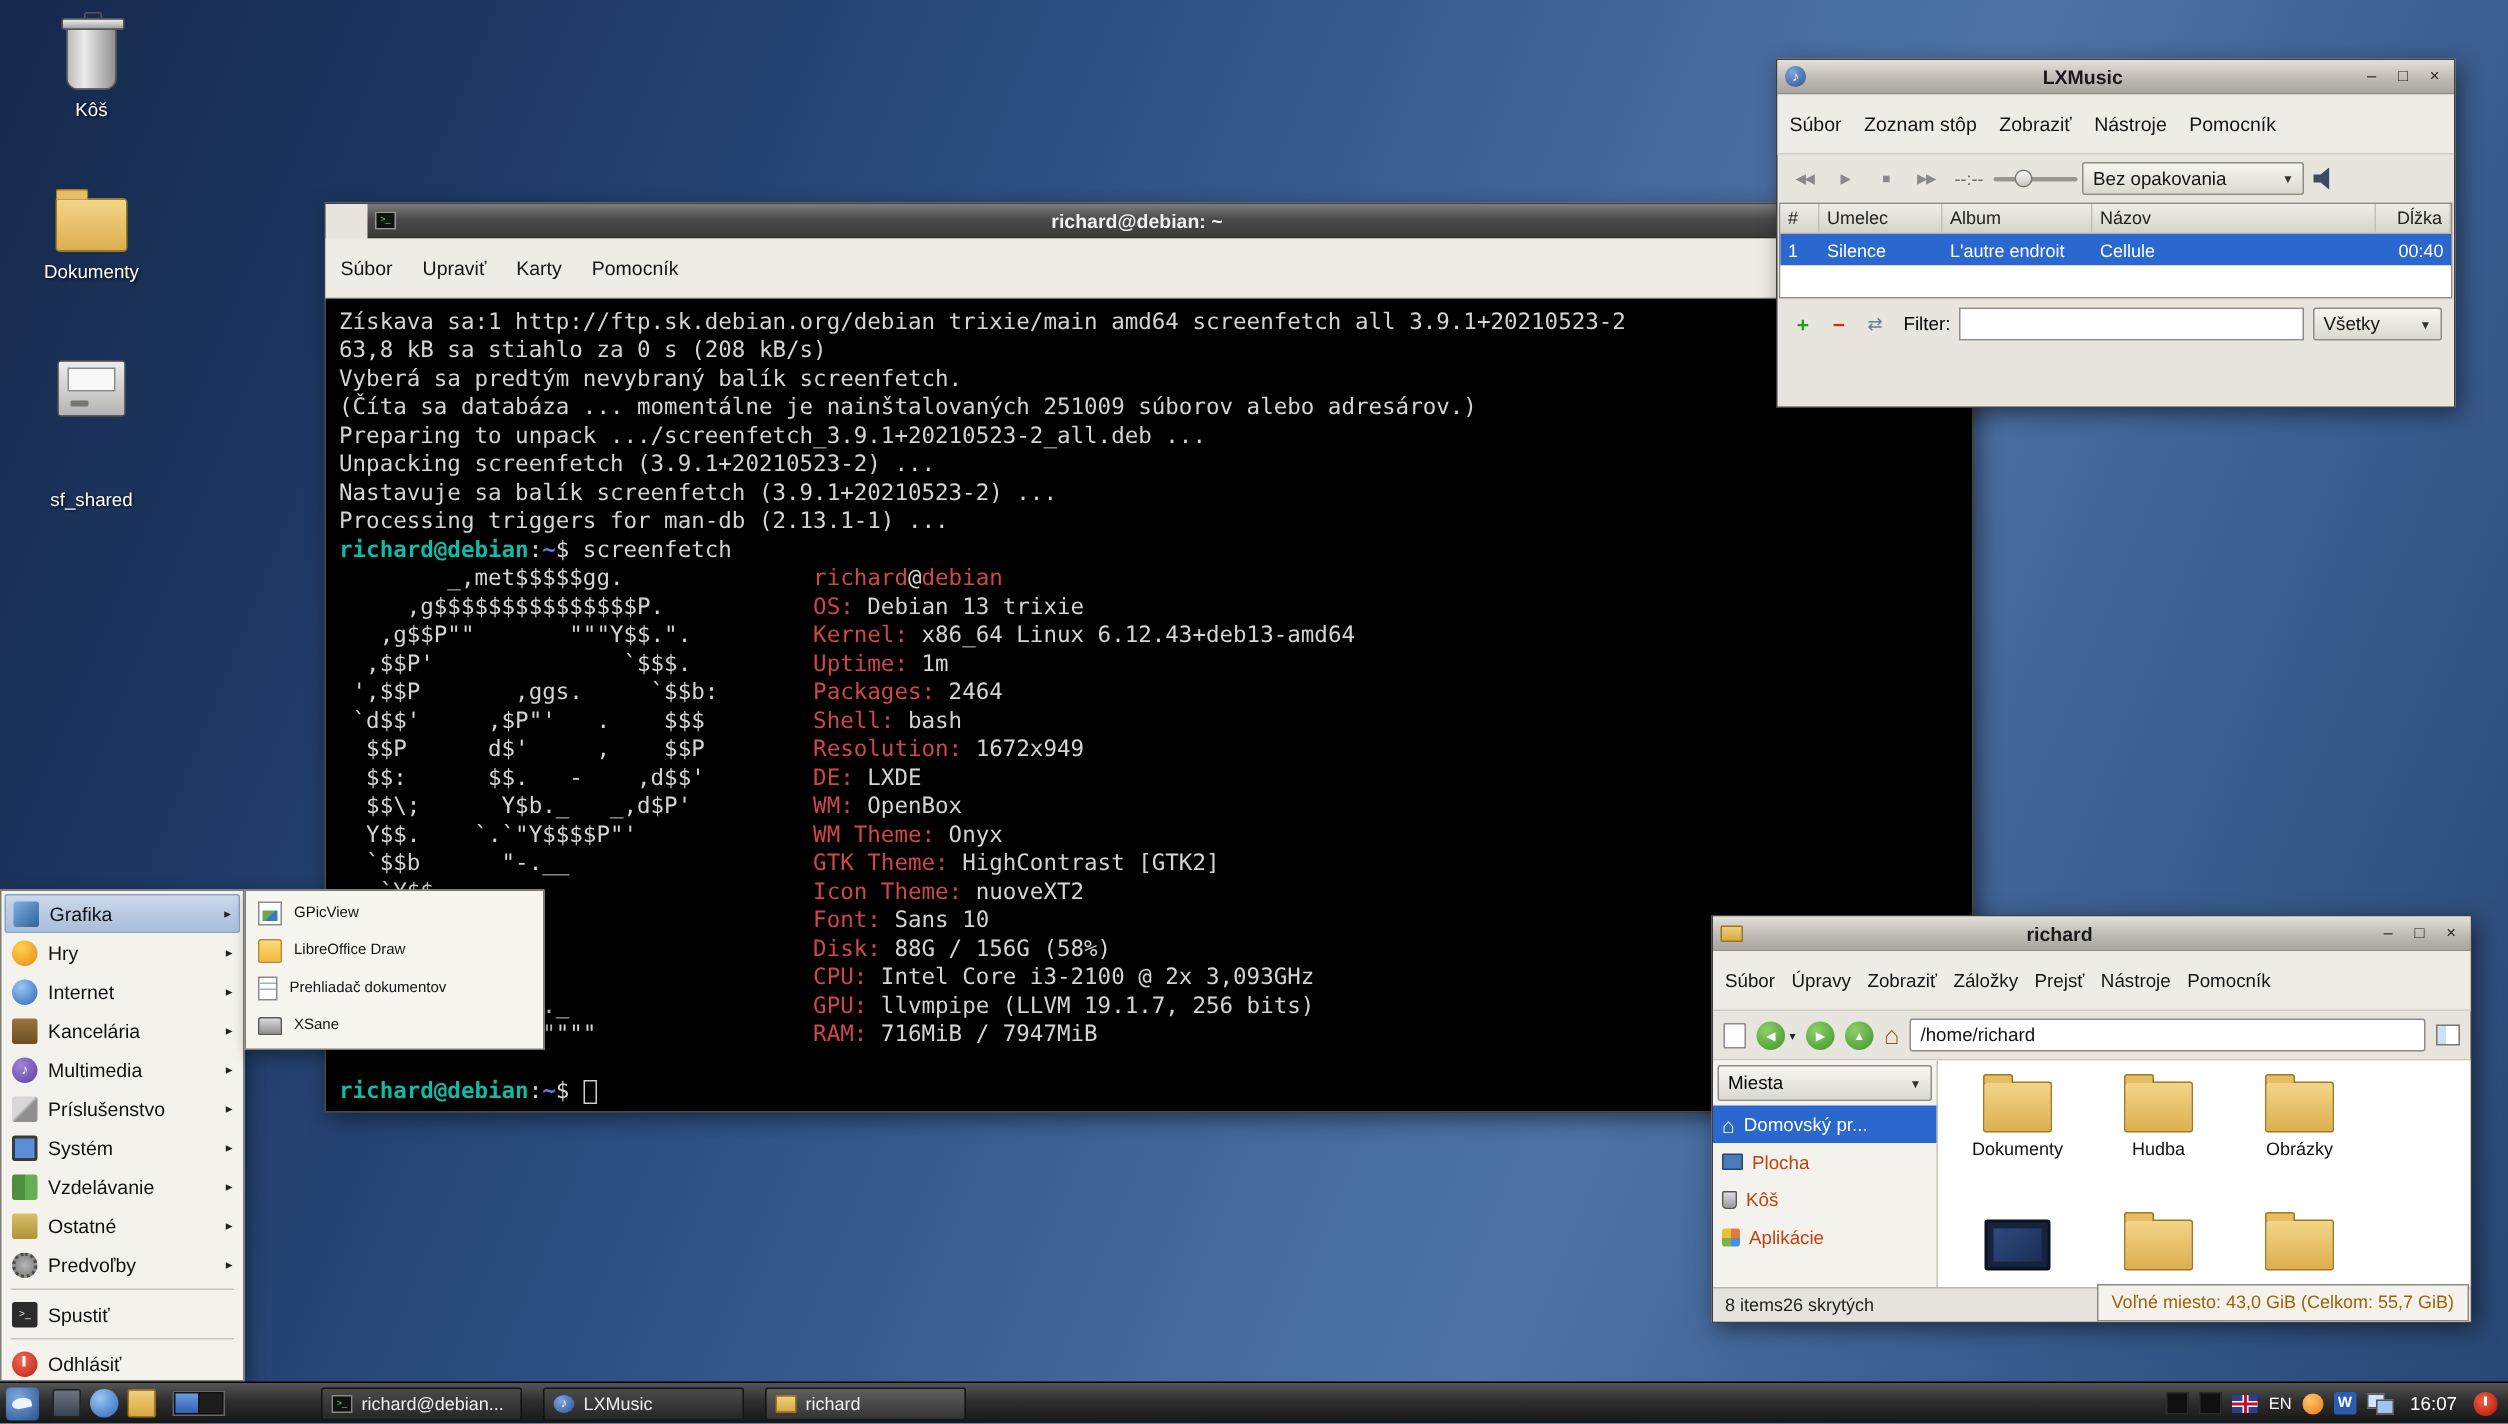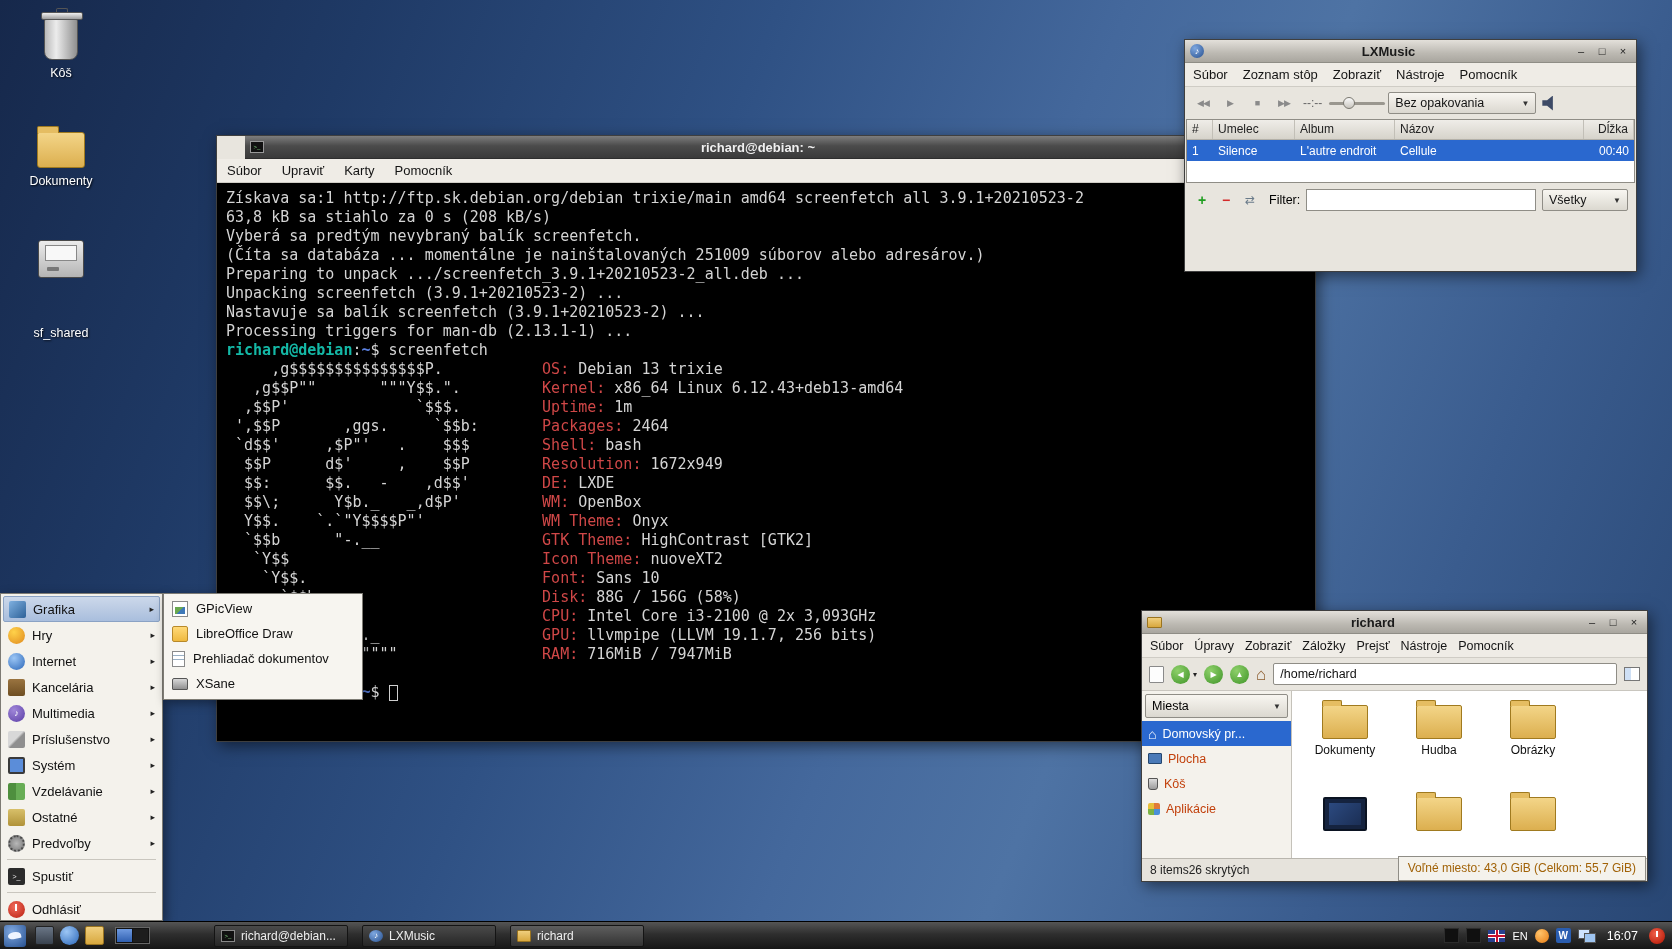--- a/index.html
+++ b/index.html
@@ -31,21 +31,21 @@
   
   .win { position:absolute; display:flex; flex-direction:column; background:#e8e5de;
     border:1px solid #3f3f3f; box-shadow:3px 4px 14px rgba(0,0,0,.5); }
   .titlebar { height:23px; flex:none; display:flex; align-items:center; gap:5px; padding:0 5px; font-size:13px; font-weight:bold; }
   .titlebar.dark { background:linear-gradient(#7d7d7d,#4b4b4b 45%,#3a3a3a); color:#f0f0f0; border-bottom:1px solid #2e2e2e;margin-left:28px; }
   .titlebar.light { background:linear-gradient(#e3e0da,#bcb9b2 60%,#a9a69f); color:#1a1a1a; border-bottom:1px solid #8f8d86; }
   .tb-title { flex:1; text-align:center; white-space:nowrap; overflow:hidden; }
   .wbtn { flex:none; width:16px; text-align:center; font-size:11px; line-height:15px; font-weight:normal; }
   .titlebar.dark .wbtn { color:#eee; }
   .titlebar.light .wbtn { color:#222; }
-  .menubar { height:24px; flex:none; display:flex; align-items:center; gap:20px; padding:0 10px;
+  .menubar { height:40px; flex:none; display:flex; align-items:center; gap:20px; padding:0 10px;
     background:#efece6; border-bottom:1px solid #cfccc5; font-size:13px; color:#141414; font-weight:normal; }
 
   
   #terminal-window { left:216px; top:135px; width:1100px; height:607px; z-index:10; }
   .term-appicon { width:14px; height:12px; flex:none; background:#111; border:1px solid #999; color:#7fd27f;
     font-size:6px; line-height:10px; text-align:center; font-weight:normal; }
   .termbody { flex:1; background:#000; padding:6px 9px; overflow:hidden;
     font-family:"DejaVu Sans Mono","Liberation Mono",monospace; font-size:15px; line-height:19px; }
   .tline { white-space:pre; min-height:19px; }
   .c-w { color:#d4d4d4; }
@@ -143,21 +143,21 @@
   .ic-accessories { background:linear-gradient(135deg,#d8d8d8 45%,#8f8f8f 55%); }
   .ic-system { background:#5b8dd9; border:2px solid #3a3a3a; }
   .ic-education { background:linear-gradient(90deg,#4e8f3e 50%,#67ad55 50%); }
   .ic-other { background:linear-gradient(#d8c06a,#b09238); }
   .ic-preferences { background:radial-gradient(#b8b8b8,#7a7a7a); border-radius:50%; border:2px dotted #4a4a4a; }
   .ic-run { background:#2b2b2b; color:#e8e8e8; font-size:7px; letter-spacing:0; }
   .ic-logout { background:radial-gradient(circle at 40% 35%,#f06a5a,#b81f10); border-radius:50%; }
   .ic-logout::before { content:""; position:absolute; left:7px; top:3px; width:2px; height:7px; background:#fff; }
   #sub-menu { position:absolute; left:163px; top:593px; width:200px; height:107px; z-index:41; padding:2px;
     background:#f7f5f0; border:1px solid #7d7b74; box-shadow:3px 3px 10px rgba(0,0,0,.4); display:flex; flex-direction:column; }
-  .sub-item { height:25px; flex:none; display:flex; align-items:center; gap:8px; padding:0 6px; font-size:13px; color:#111; }
+  .sub-item { height:25px; flex:none; display:flex; align-items:center; gap:8px; padding:0 6px; font-size:10px; color:#111; }
   .ic-gpicview { width:16px; height:16px; background:#fff; border:1px solid #8a8a8a; position:relative; flex:none; }
   .ic-gpicview::after { content:""; position:absolute; left:2px; right:2px; bottom:2px; height:7px;
     background:linear-gradient(135deg,#69a84f 50%,#3f79b8 50%); }
   .ic-lodraw { width:16px; height:16px; background:linear-gradient(#ffd978,#efb93f); border:1px solid #b8892a; border-radius:2px; flex:none; }
   .ic-docviewer { width:13px; height:16px; background:#fff; border:1px solid #8a8a8a; flex:none;
     box-shadow:inset 0 3px 0 #fff, inset 0 4px 0 #9ab0c4, inset 0 7px 0 #fff, inset 0 8px 0 #9ab0c4; }
   .ic-xsane { width:16px; height:12px; background:linear-gradient(#d8d8d8,#909090); border:1px solid #555; border-radius:2px 2px 1px 1px; flex:none; }
 
   
   #taskbar { position:absolute; left:0; bottom:0; width:100%; height:28px; z-index:50; display:flex; align-items:center; padding:0 4px;
@@ -236,20 +236,21 @@
     <div class="termbody">
         <div class="tline"><span class="c-w">Získava sa:1 http://ftp.sk.debian.org/debian trixie/main amd64 screenfetch all 3.9.1+20210523-2</span></div>
         <div class="tline"><span class="c-w">63,8 kB sa stiahlo za 0 s (208 kB/s)</span></div>
         <div class="tline"><span class="c-w">Vyberá sa predtým nevybraný balík screenfetch.</span></div>
         <div class="tline"><span class="c-w">(Číta sa databáza ... momentálne je nainštalovaných 251009 súborov alebo adresárov.)</span></div>
         <div class="tline"><span class="c-w">Preparing to unpack .../screenfetch_3.9.1+20210523-2_all.deb ...</span></div>
         <div class="tline"><span class="c-w">Unpacking screenfetch (3.9.1+20210523-2) ...</span></div>
         <div class="tline"><span class="c-w">Nastavuje sa balík screenfetch (3.9.1+20210523-2) ...</span></div>
         <div class="tline"><span class="c-w">Processing triggers for man-db (2.13.1-1) ...</span></div>
         <div class="tline"><span class="c-g">richard@debian</span><span class="c-w">:</span><span class="c-b">~</span><span class="c-w">$ screenfetch</span></div>
+        <div class="tline"><span class="c-w">        _,met$$$$$gg.              </span><span class="c-r">richard</span><span class="c-w">@</span><span class="c-r">debian</span></div>
         <div class="tline"><span class="c-w">     ,g$$$$$$$$$$$$$$$P.           </span><span class="c-r">OS:</span><span class="c-w"> Debian 13 trixie</span></div>
         <div class="tline"><span class="c-w">   ,g$$P""       """Y$$.".         </span><span class="c-r">Kernel:</span><span class="c-w"> x86_64 Linux 6.12.43+deb13-amd64</span></div>
         <div class="tline"><span class="c-w">  ,$$P'              `$$$.         </span><span class="c-r">Uptime:</span><span class="c-w"> 1m</span></div>
         <div class="tline"><span class="c-w"> ',$$P       ,ggs.     `$$b:       </span><span class="c-r">Packages:</span><span class="c-w"> 2464</span></div>
         <div class="tline"><span class="c-w"> `d$$'     ,$P"'   .    $$$        </span><span class="c-r">Shell:</span><span class="c-w"> bash</span></div>
         <div class="tline"><span class="c-w">  $$P      d$'     ,    $$P        </span><span class="c-r">Resolution:</span><span class="c-w"> 1672x949</span></div>
         <div class="tline"><span class="c-w">  $$:      $$.   -    ,d$$'        </span><span class="c-r">DE:</span><span class="c-w"> LXDE</span></div>
         <div class="tline"><span class="c-w">  $$\;      Y$b._   _,d$P'         </span><span class="c-r">WM:</span><span class="c-w"> OpenBox</span></div>
         <div class="tline"><span class="c-w">  Y$$.    `.`"Y$$$$P"'             </span><span class="c-r">WM Theme:</span><span class="c-w"> Onyx</span></div>
         <div class="tline"><span class="c-w">  `$$b      "-.__                  </span><span class="c-r">GTK Theme:</span><span class="c-w"> HighContrast [GTK2]</span></div>

